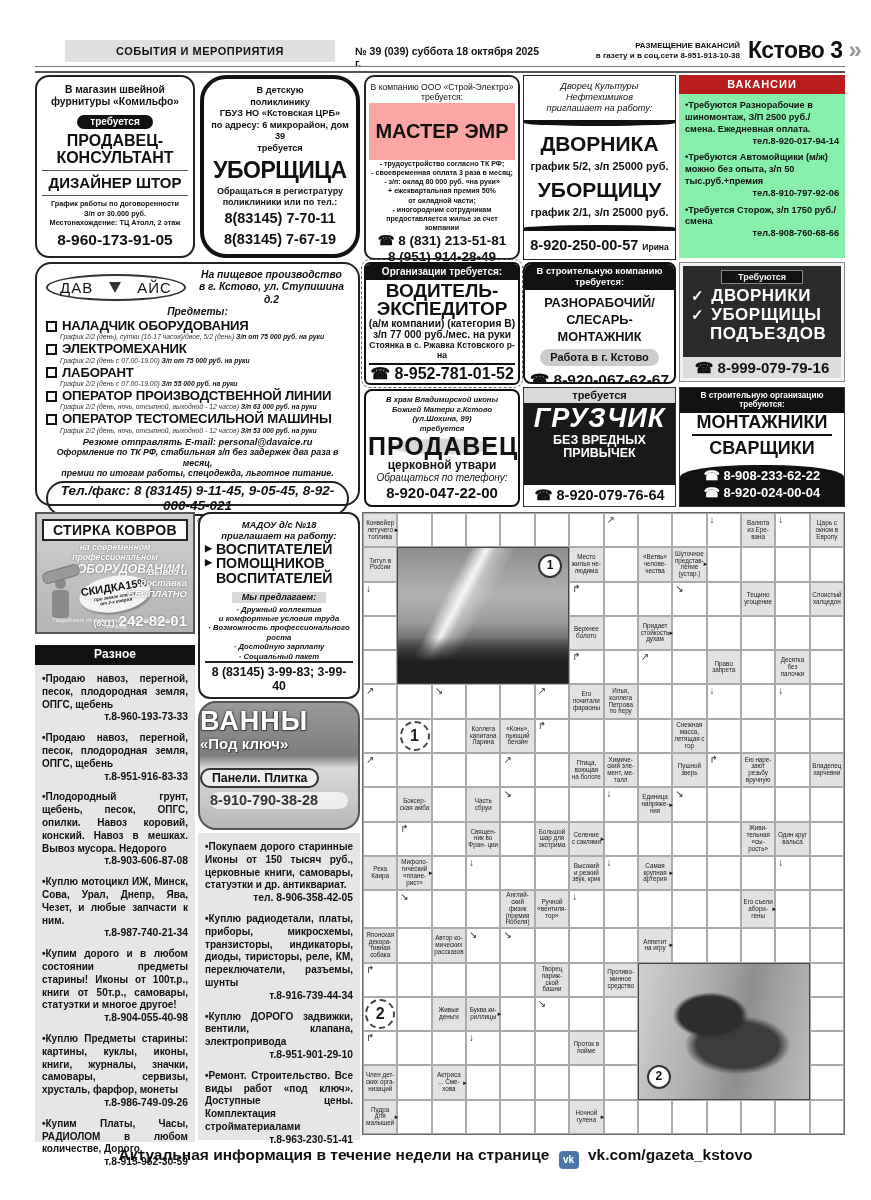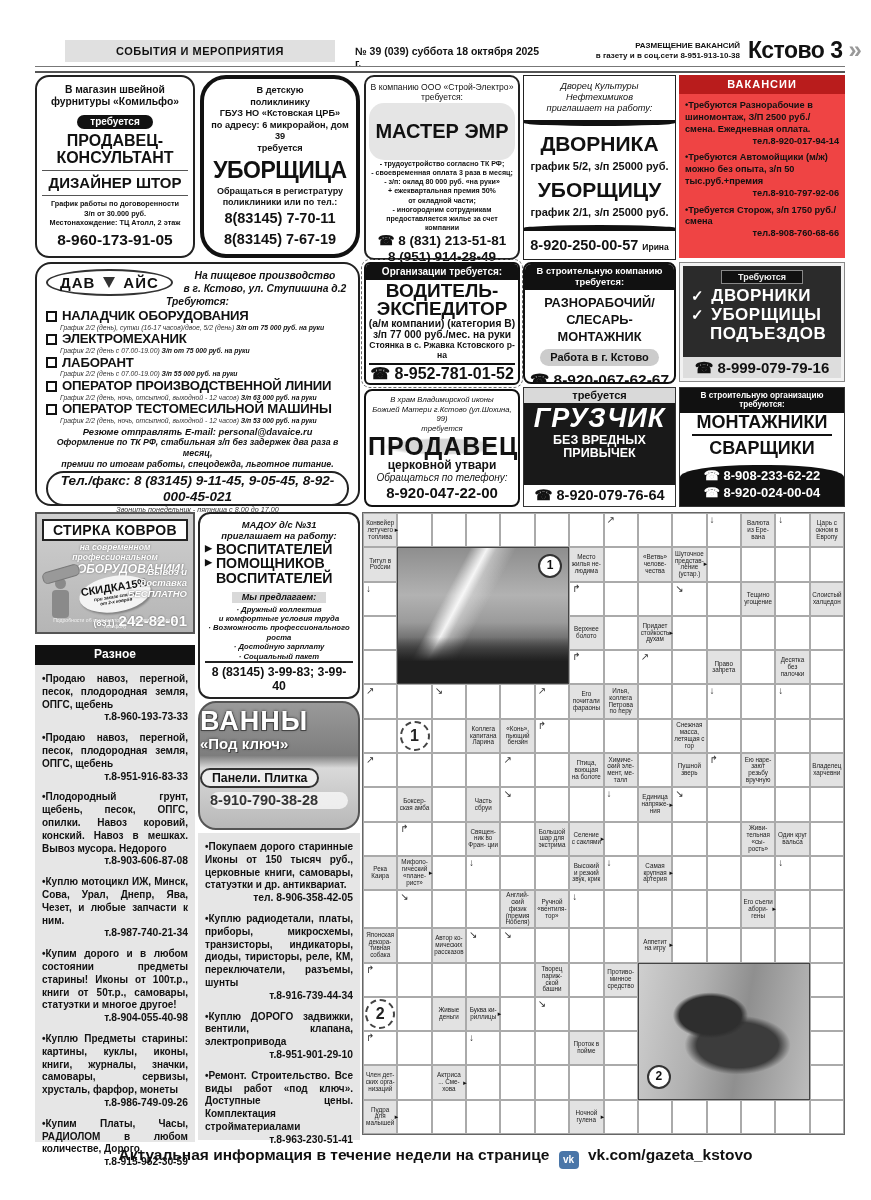--- a/index.html
+++ b/index.html
@@ -35,49 +35,49 @@
     padding:6px 4px;display:flex;flex-direction:column;justify-content:space-between;text-align:center;}
   .crb-intro{font-size:9.2px;font-weight:bold;line-height:1.25;}
   .crb-pos{font-size:23px;font-weight:900;letter-spacing:-0.5px;}
   .crb-note{font-size:9px;font-weight:bold;}
   .crb-phone{font-size:14.5px;font-weight:bold;line-height:1.2;}
 
   
   #ad-se{left:364px;top:75px;width:156px;height:185px;border:2px solid #222;border-radius:10px;
     padding:5px 3px;display:flex;flex-direction:column;justify-content:space-between;text-align:center;}
   .se-intro{font-size:8.6px;line-height:1.2;}
-  .se-pos{background:#e5e5e5;font-size:20px;font-weight:900;padding:17px 0;border-radius:15px;}
+  .se-pos{background:#fca5a5;font-size:20px;font-weight:900;padding:17px 0;}
   .se-det{font-size:7.1px;font-weight:bold;line-height:1.3;}
   .se-phone{font-size:13.5px;font-weight:900;}
   .se-name{font-size:10px;}
 
   
   #ad-dk{left:523px;top:75px;width:153px;height:185px;border:1px solid #222;
     padding:5px 0;display:flex;flex-direction:column;justify-content:space-between;text-align:center;overflow:hidden;}
   .dk-intro{font-size:9.2px;font-style:italic;line-height:1.2;}
   .dk-pos{font-size:21px;font-weight:900;line-height:1;}
   .dk-sched{font-size:11px;font-weight:bold;}
   .dk-curve{height:6px;background:#111;border-radius:0 0 100% 100%/0 0 6px 6px;}
   .dk-curve2{height:6px;background:#111;border-radius:100% 100% 0 0/6px 6px 0 0;}
   .dk-phone{font-size:14.5px;font-weight:900;}
   .dk-phone .nm{font-size:8.5px;font-weight:bold;}
 
   
   #vac-box{left:679px;top:75px;width:166px;height:183px;display:flex;flex-direction:column;}
   .vac-title{background:#b91c1c;color:#fff;font-size:11px;font-weight:bold;text-align:center;padding:3px 0;letter-spacing:1px;}
-  .vac-body{background:#ef4444;flex:1;padding:6px 6px 10px;}
+  .vac-body{background:#86efac;flex:1;padding:6px 6px 10px;}
   .vac-item{margin-bottom:6px;}
   .vac-text{font-size:9.2px;font-weight:bold;line-height:1.3;}
   .vac-phone{font-size:9.2px;font-weight:bold;text-align:right;}
 
   
   #ad-dav{left:35px;top:262px;width:325px;height:244px;border:2px solid #222;border-radius:16px;padding:5px 9px;}
   .dav-hdr{display:flex;align-items:center;gap:8px;}
-  .dav-logo{border:2px solid #333;border-radius:50%;padding:3px 12px;font-weight:700;font-size:15px;letter-spacing:1px;
-    display:flex;align-items:center;gap:8px;flex:none;}
+  .dav-logo{border:2px solid #333;border-radius:50%;padding:3px 12px;font-weight:400;font-size:15px;letter-spacing:1px;
+    display:flex;align-items:center;gap:16px;flex:none;}
   .dav-cone{width:0;height:0;border-left:6px solid transparent;border-right:6px solid transparent;border-top:11px solid #333;}
   .dav-intro{font-size:10.3px;font-weight:bold;font-style:italic;line-height:1.2;text-align:center;flex:1;}
   .dav-req{text-align:center;font-size:10.3px;font-weight:bold;font-style:italic;}
   .dav-pos{margin-top:1px;}
   .dav-title{font-size:13.2px;font-weight:900;display:flex;align-items:center;gap:5px;line-height:1.1;letter-spacing:-0.2px;}
   .dav-sq{width:7px;height:7px;border:2px solid #111;display:inline-block;flex:none;}
   .dav-sub{font-size:6.8px;margin-left:14px;line-height:1.15;}
   .dav-sched{font-style:italic;color:#333;}
   .dav-sal{font-weight:bold;font-style:italic;}
   .dav-resume{font-size:9.3px;font-weight:bold;font-style:italic;text-align:center;margin-top:2px;}
@@ -91,21 +91,21 @@
   .drv-hdr{background:#111;color:#fff;font-size:10px;font-weight:900;padding:2px 0;}
   .drv-pos{font-size:19px;font-weight:900;line-height:0.95;margin-top:2px;}
   .drv-n1{font-size:10.3px;font-weight:900;}
   .drv-n2{font-size:10.3px;font-weight:900;}
   .drv-n3{font-size:8.6px;font-weight:bold;border-bottom:2px solid #111;padding-bottom:2px;margin:0 3px;}
   .drv-phone{font-size:16px;font-weight:900;}
 
   
   #ad-church{left:364px;top:389px;width:156px;height:118px;border:2px solid #111;border-radius:8px;
     padding:4px 2px;text-align:center;display:flex;flex-direction:column;justify-content:space-between;}
-  .ch-intro{font-size:7.7px;font-style:italic;line-height:1.25;}
+  .ch-intro{font-size:7.7px;font-style:italic;line-height:1.25;font-weight:bold;}
   .ch-pos{font-size:25px;font-weight:900;letter-spacing:1px;line-height:1;
     background:radial-gradient(ellipse 55% 48% at 50% 50%,#d8d8d8 0 58%,transparent 72%);}
   .ch-sub{font-size:12px;font-weight:900;}
   .ch-note{font-size:10px;font-style:italic;text-align:center;}
   .ch-phone{font-size:15px;font-weight:900;}
 
   
   #ad-stroyka{left:523px;top:262px;width:153px;height:122px;border:2px solid #111;border-radius:8px;
     overflow:hidden;text-align:center;display:flex;flex-direction:column;}
   .sk-hdr{background:#111;color:#fff;font-size:9.3px;font-weight:900;padding:2px 0;line-height:1.2;}
@@ -317,21 +317,21 @@
   <div class="abs box" id="ad-dav">
     <div class="dav-hdr">
       <span class="dav-logo">
         <span>ДАВ</span>
         <span class="dav-cone"></span>
         <span>АЙС</span>
       </span>
       <span class="dav-intro pre">На пищевое производство
 в г. Кстово, ул. Ступишина д.2</span>
     </div>
-    <div class="dav-req">Требуются:</div>
+    <div class="dav-req">Предметы:</div>
     <div id="dav-positions">
         <div class="dav-pos">
           <div class="dav-title">
             <span class="dav-sq"></span>
             <span>НАЛАДЧИК ОБОРУДОВАНИЯ</span>
           </div>
           <div class="dav-sub"><span class="dav-sched">График 2/2 (день), сутки (16-17 часов)/двое, 5/2 (день) </span><span class="dav-sal">З/п от 75 000 руб. на руки</span></div>
         </div>
         <div class="dav-pos">
           <div class="dav-title">
@@ -499,21 +499,21 @@
         <div class="cls-text">•Куплю Предметы старины: картины, куклы, иконы, книги, журналы, значки, самовары, сервизы, хрусталь, фарфор, монеты</div>
         <div class="cls-phone">т.8-986-749-09-26</div>
       </div>
       <div class="cls-item">
         <div class="cls-text">•Купим Платы, Часы, РАДИОЛОМ в любом количестве, Дорого.</div>
         <div class="cls-phone">т.8-915-952-30-59</div>
       </div>
     </div>
 
   <div class="abs box" id="ad-madou">
-    <div class="md-intro pre">МАДОУ д/с №31
+    <div class="md-intro pre">МАДОУ д/с №18
 приглашает на работу:</div>
     <div id="madou-positions">
         <div class="madou-pos">
           <span class="madou-tri">▶</span>
           <span class="pre">ВОСПИТАТЕЛЕЙ</span>
         </div>
         <div class="madou-pos">
           <span class="madou-tri">▶</span>
           <span class="pre">ПОМОЩНИКОВ
 ВОСПИТАТЕЛЕЙ</span>

